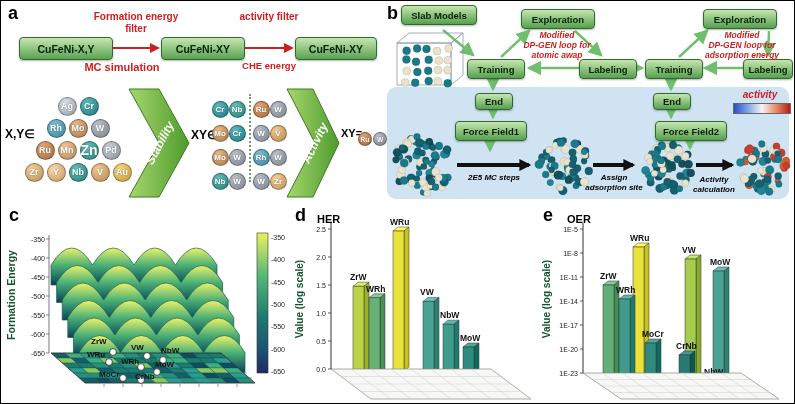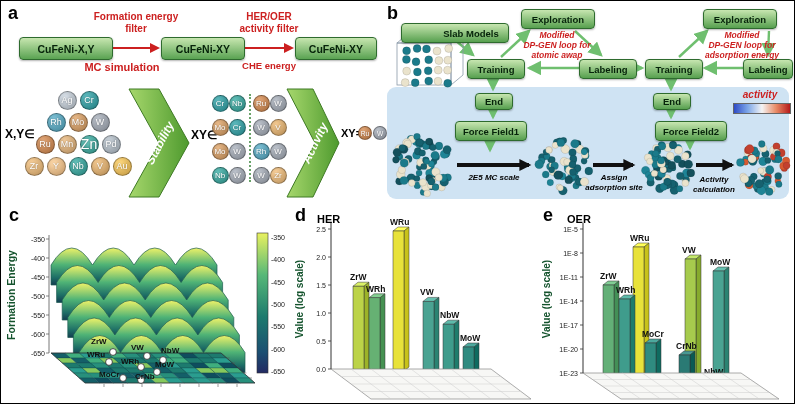--- a/index.html
+++ b/index.html
@@ -7,22 +7,22 @@
   .panel{position:absolute;}
   .plabel{position:absolute;font-weight:bold;font-size:18px;color:#000;z-index:5;}
   svg{position:absolute;left:0;top:0;}
   svg text{font-family:"Liberation Sans",sans-serif;}
   
   .gbox{position:absolute;background:linear-gradient(#c7e6b0,#5aa352);border:1px solid #2e6b2e;border-radius:4px;
         display:flex;align-items:center;justify-content:center;font-weight:bold;font-size:10.5px;color:#06230a;
         box-shadow:0 1px 2px rgba(0,0,0,.3);z-index:3;}
   .redT{position:absolute;color:#cc2020;font-weight:bold;text-align:center;line-height:1.15;font-size:10px;z-index:3;}
   .blkLbl{position:absolute;font-weight:bold;font-size:12px;color:#000;z-index:4;}
-  .el{position:absolute;border-radius:50%;color:#fff;font-weight:normal;display:flex;align-items:center;justify-content:center;
-      border:1px solid rgba(0,0,0,.3);box-sizing:border-box;text-shadow:0 0 2px rgba(0,0,0,.45);z-index:4;}
+  .el{position:absolute;border-radius:50%;color:#fff;font-weight:bold;display:flex;align-items:center;justify-content:center;
+      border:1px solid rgba(0,0,0,.3);box-sizing:border-box;text-shadow:0 0 2px rgba(0,0,0,.45);z-index:4;margin-top:6px;}
   .divider{position:absolute;border-left:2px dotted #69a269;z-index:2;}
   .chevT{fill:#fff;font-size:12px;font-weight:bold;font-style:italic;}
   
   .blueBg{position:absolute;background:#cfe3f3;border-radius:9px;z-index:0;}
   #svgB{z-index:1;}
   .bbox{position:absolute;background:linear-gradient(#c7e6b0,#57a04f);border:1px solid #2e6b2e;border-radius:4px;
         display:flex;align-items:center;justify-content:center;font-weight:bold;font-size:9.5px;color:#06230a;
         box-shadow:0 1px 2px rgba(0,0,0,.3);z-index:3;}
   .note{position:absolute;color:#cc2020;font-weight:bold;font-style:italic;font-size:8.5px;text-align:center;line-height:1.2;z-index:3;}
   .stepT{position:absolute;color:#000;font-weight:bold;font-style:italic;font-size:8px;text-align:center;line-height:1.2;z-index:3;}
@@ -42,21 +42,20 @@
 <div id="fig">
 
   <div class="panel" id="panelA" style="left:2px;top:2px;width:380px;height:200px;">
     <div class="plabel" style="left:5px;top:0px;">a</div>
 
     <div class="redT" style="left:70px;top:8px;width:126px;">
       <div>Formation energy</div>
         <div>filter</div>
     </div>
     <div class="redT" style="left:206px;top:8px;width:120px;">
-      <div>HER/OER</div>
         <div>activity filter</div>
     </div>
 
     <div class="gbox" style="left:16px;top:34px;width:92px;height:21px;">CuFeNi-X,Y</div>
     <div class="gbox" style="left:158px;top:34px;width:82px;height:21px;">CuFeNi-XY</div>
     <div class="gbox" style="left:292px;top:34px;width:80px;height:21px;">CuFeNi-XY</div>
 
     <div class="redT" style="left:69px;top:58px;width:100px;font-size:11px;">MC simulation</div>
     <div class="redT" style="left:216px;top:58px;width:100px;font-size:9.5px;">CHE energy</div>
 
@@ -434,21 +433,21 @@
           <circle cx="384.3" cy="176.2" r="3.5" fill="#16616f" stroke="rgba(0,0,0,0.25)" stroke-width="0.4"></circle>
           <circle cx="403.6" cy="162.5" r="3.5" fill="#c2402e" stroke="rgba(0,0,0,0.25)" stroke-width="0.4"></circle>
           <circle cx="366.7" cy="146.0" r="4.4" fill="#c2402e" stroke="rgba(0,0,0,0.25)" stroke-width="0.4"></circle>
           <circle cx="386.7" cy="166.9" r="4.3" fill="#1b7a8a" stroke="rgba(0,0,0,0.25)" stroke-width="0.4"></circle>
           <circle cx="365.4" cy="180.4" r="3.5" fill="#16616f" stroke="rgba(0,0,0,0.25)" stroke-width="0.4"></circle>
           <circle cx="361.6" cy="175.9" r="4.2" fill="#eae3cc" stroke="rgba(0,0,0,0.25)" stroke-width="0.4"></circle>
           <circle cx="395.4" cy="156.3" r="3.7" fill="#1b7a8a" stroke="rgba(0,0,0,0.25)" stroke-width="0.4"></circle>
         </g>
     </svg>
 
-    <div class="bbox" style="left:18px;top:20px;width:74px;height:18px;padding-left:32px;">Slab Models</div>
+    <div class="bbox" style="left:18px;top:2px;width:74px;height:18px;">Slab Models</div>
     <div class="bbox" style="left:138px;top:6px;width:72px;height:18px;">Exploration</div>
     <div class="bbox" style="left:84px;top:56px;width:56px;height:18px;">Training</div>
     <div class="bbox" style="left:196px;top:56px;width:56px;height:18px;">Labeling</div>
     <div class="bbox" style="left:92px;top:90px;width:36px;height:15px;">End</div>
     <div class="bbox" style="left:72px;top:118px;width:70px;height:18px;">Force Field1</div>
     <div class="bbox" style="left:320px;top:6px;width:72px;height:18px;">Exploration</div>
     <div class="bbox" style="left:262px;top:56px;width:56px;height:18px;">Training</div>
     <div class="bbox" style="left:360px;top:56px;width:48px;height:18px;">Labeling</div>
     <div class="bbox" style="left:270px;top:90px;width:36px;height:15px;">End</div>
     <div class="bbox" style="left:272px;top:118px;width:70px;height:18px;">Force Field2</div>
@@ -457,21 +456,21 @@
       <div>Modified</div>
         <div>DP-GEN loop for</div>
         <div>atomic awap</div>
     </div>
     <div class="note" style="left:310px;top:27px;width:98px;">
       <div>Modified</div>
         <div>DP-GEN loop for</div>
         <div>adsorption energy</div>
     </div>
 
-    <div class="stepT" style="left:74px;top:170px;width:74px;">2E5 MC scale</div>
+    <div class="stepT" style="left:74px;top:170px;width:74px;">2E5 MC steps</div>
     <div class="stepT" style="left:193px;top:170px;width:76px;">
       <div>Assign</div>
         <div>adsorption site</div>
     </div>
     <div class="stepT" style="left:298px;top:172px;width:66px;">
       <div>Activity</div>
         <div>calculation</div>
     </div>
 
     <div class="actLbl" style="left:346px;top:86px;width:62px;">activity</div>

